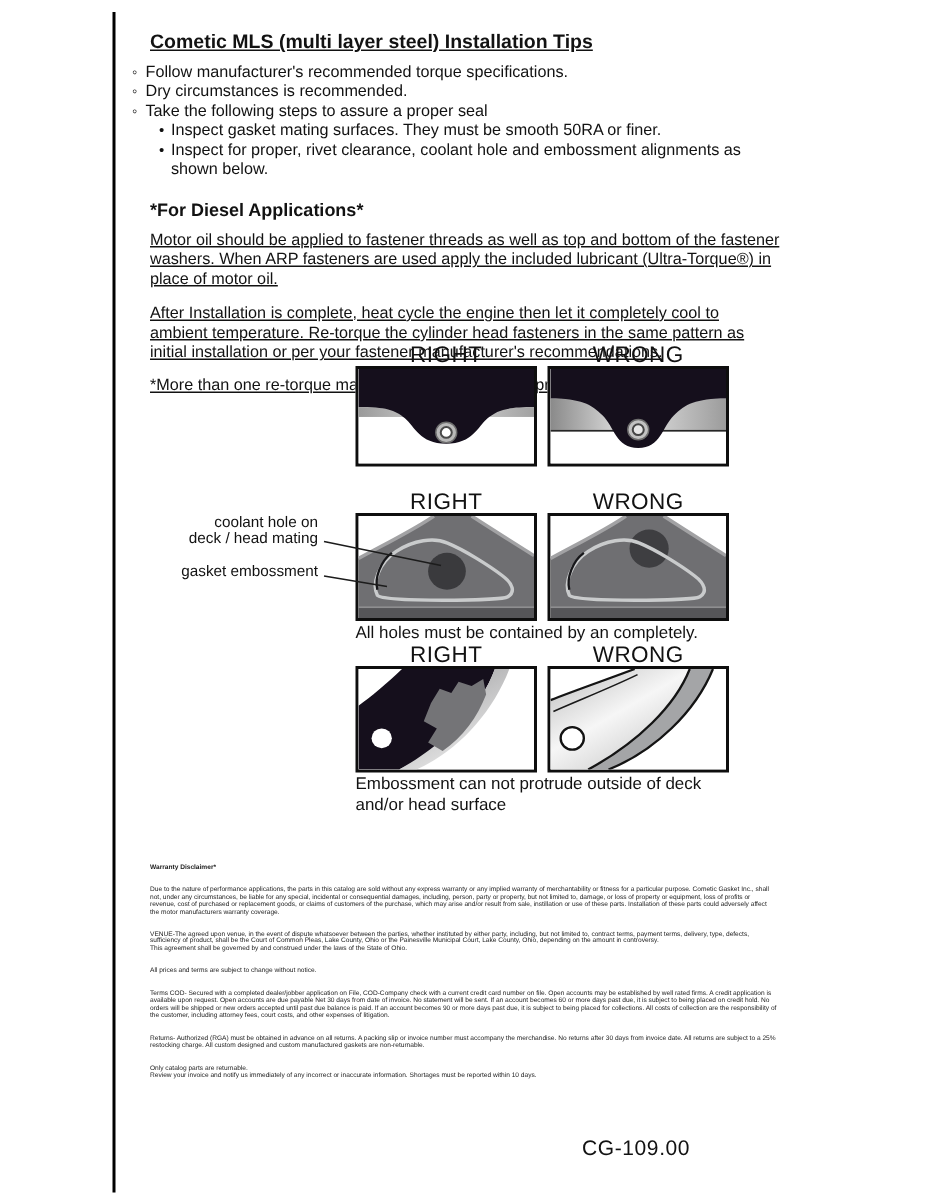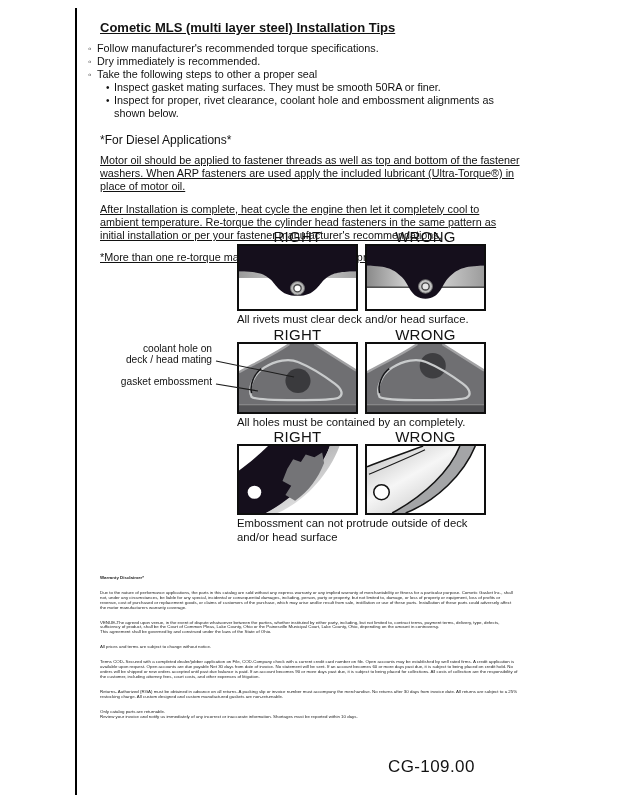--- a/index.html
+++ b/index.html
@@ -10,60 +10,60 @@
   .left-rule { position:absolute; left:75px; top:8px; width:2px; height:787px; background:#000; }
 
   
   .content { position:absolute; left:100px; top:20px; width:420px; }
   .title { font-size:13px; font-weight:bold; text-decoration:underline; line-height:16px; margin:0 0 6px 0; }
   .bullets { margin-top:2px; }
   .bullet-row { display:flex; margin-left:-12px; font-size:10.8px; line-height:13px; }
   .bullet-row .marker { width:9px; flex:none; font-size:10px; }
   .sub-row { display:flex; margin-left:6px; font-size:10.8px; line-height:13px; }
   .sub-row .marker { width:8px; flex:none; font-size:10px; }
-  .diesel-heading { font-size:12px; font-weight:normal; margin-top:13px; }
+  .diesel-heading { font-size:12px; font-weight:bold; margin-top:13px; }
   .para { font-size:10.8px; line-height:13.2px; margin-top:7px; width:420px;text-decoration:underline; }
   .para.gap { margin-top:9px; }
 
   
   .diag-label { position:absolute; width:121px; text-align:center; font-size:15px; line-height:15px; letter-spacing:0.3px; }
   .diag { position:absolute; border:2px solid #0e0e0e; background:#fff; display:block; }
   .caption { position:absolute; font-size:11.3px; line-height:13.5px; }
   .anno { position:absolute; left:96px; width:116px; text-align:right; font-size:10.2px; line-height:10.8px; }
   .leader-svg { position:absolute; left:0; top:0; pointer-events:none; }
 
   
   .fineprint { position:absolute; left:100px; top:576px; width:418px; font-size:4.4px; line-height:4.9px; color:#1c1c1c; }
   .fineprint .fp-heading { font-weight:bold; }
   .fineprint .fp { margin-top:10px; }
   .fineprint .fp.tight { margin-top:0; }
 
-  .page-number { position:absolute; left:388px; top:757px; font-size:17px; letter-spacing:0.4px; }
+  .page-number { position:absolute; left:388px; top:757px; font-size:14px; letter-spacing:0.4px; }
 </style>
 </head>
 <body>
 
 <div class="page">
   <div class="left-rule"></div>
 
   <div class="content">
     <h1 class="title">Cometic MLS (multi layer steel) Installation Tips</h1>
 
     <div class="bullets">
       <div class="bullet-row">
         <span class="marker">◦</span>
         <span>Follow manufacturer's recommended torque specifications.</span>
       </div>
       <div class="bullet-row">
         <span class="marker">◦</span>
-        <span>Dry immediately is recommended.</span>
+        <span>Dry circumstances is recommended.</span>
       </div>
       <div class="bullet-row">
         <span class="marker">◦</span>
-        <span>Take the following steps to other a proper seal</span>
+        <span>Take the following steps to assure a proper seal</span>
       </div>
       <div class="sub-row">
         <span class="marker">•</span>
         <span>Inspect gasket mating surfaces.  They must be smooth 50RA or finer.</span>
       </div>
       <div class="sub-row">
         <span class="marker">•</span>
         <span>Inspect for proper, rivet clearance, coolant hole and embossment alignments as shown below.</span>
       </div>
     </div>
@@ -105,21 +105,20 @@
     <rect width="121" height="67" fill="#ffffff"></rect>
     <rect x="0" y="21" width="121" height="23" fill="url(#g1b)"></rect>
     <rect x="0" y="43.2" width="121" height="1.2" fill="#262626"></rect>
     <path d="M0,0 H121 V21 C100,21 93,25 85,33 C77,41 76,56 60.5,56 C45,56 44,41 36,33 C28,25 21,21 0,21 Z" fill="#150f1c"></path>
     <g>
       <circle cx="60.5" cy="43" r="7.2" fill="#c2c2c2" stroke="#6e6e6e" stroke-width="1"></circle>
       <circle cx="60.5" cy="43" r="3.8" fill="#e6e6e6" stroke="#454545" stroke-width="1.4"></circle>
     </g>
   </svg>
 
-  <div class="caption" style="left:237px; top:313px;">All rivets must clear deck and/or head surface.</div>
 
   <div class="diag-label" style="left:237px; top:327px;">RIGHT</div>
   <div class="diag-label" style="left:365px; top:327px;">WRONG</div>
 
   <div class="anno" style="top:344px;">
     <div>coolant hole on</div>
     <div>deck / head mating</div>
   </div>
   <div class="anno" style="top:377px;">gasket embossment</div>
 

